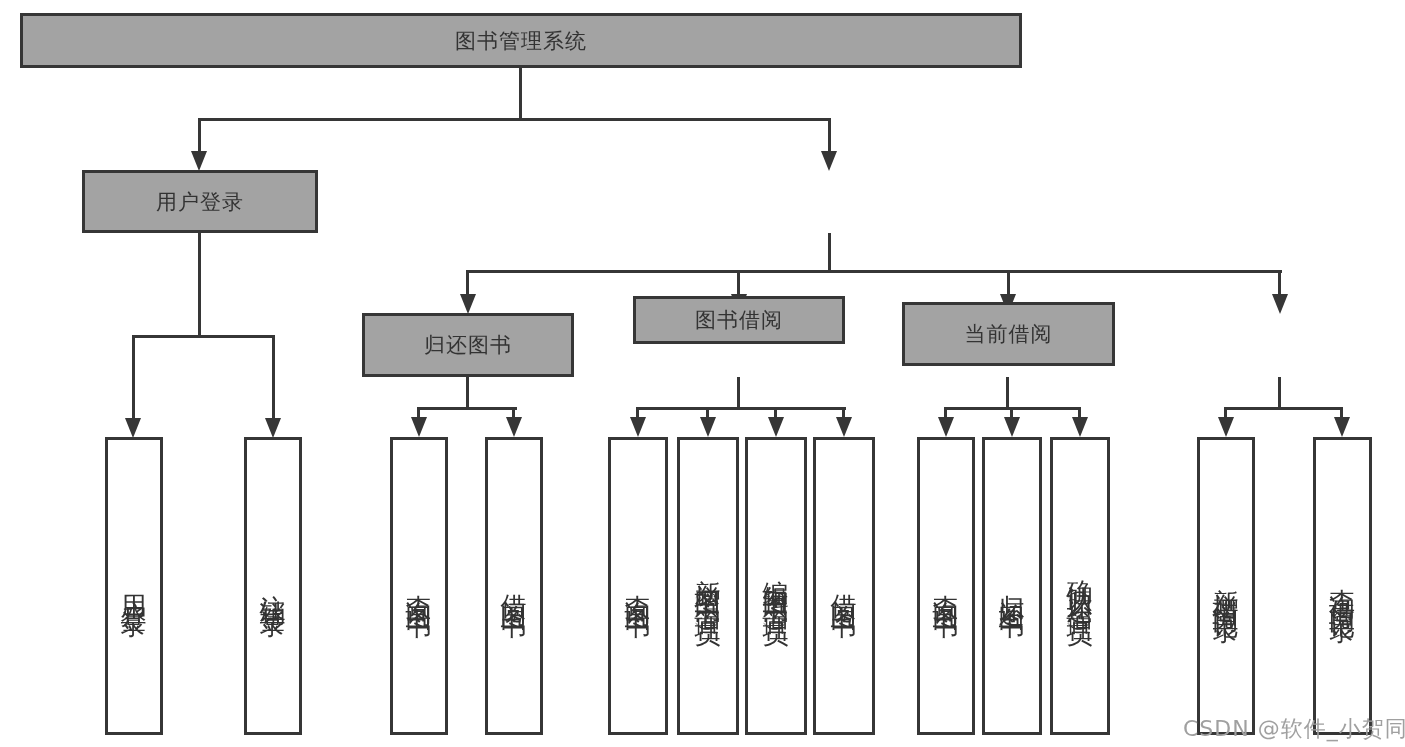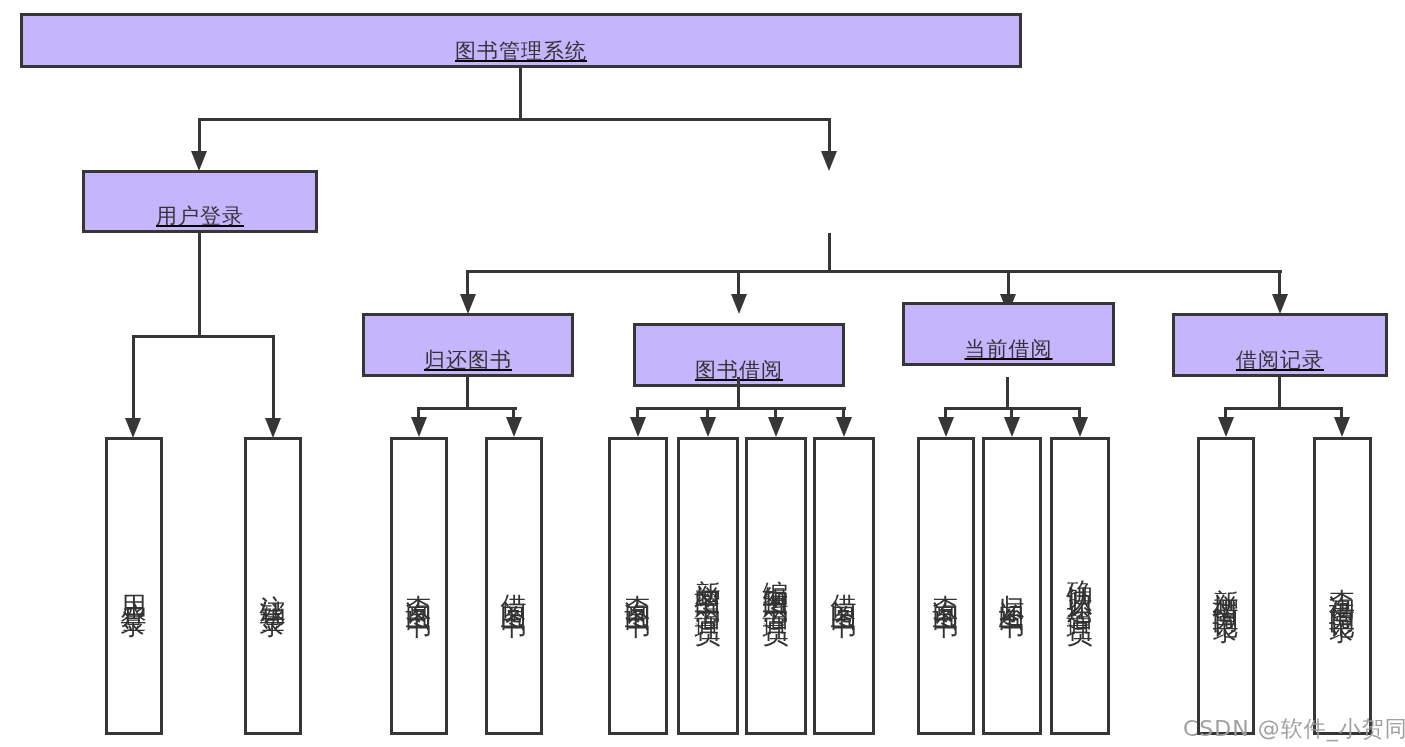--- a/index.html
+++ b/index.html
@@ -3,22 +3,22 @@
 <meta charset="utf-8">
 <style>
   html,body { margin:0; padding:0; background:#fff; }
   #canvas {
     position:relative; width:1405px; height:747px;
     background:var(--bg,#ffffff); overflow:hidden;
     font-family:"DejaVu Sans","Liberation Sans",sans-serif;
   }
   .hbox {
     position:absolute; box-sizing:border-box;
-    border:3px solid var(--line,#363636); background:#c4b5fd;
-    display:flex; align-items:flex-end; justify-content:center;text-decoration:underline;
+    border:3px solid var(--line,#363636); background:#a3a3a3;
+    display:flex; align-items:center; justify-content:center;
   }
   .hbox .txt { font-size:21px; color:var(--text,#333333); letter-spacing:1px; white-space:nowrap; }
   .vbox {
     position:absolute; box-sizing:border-box; top:437px; height:298px;
     border:3px solid var(--line,#363636); background:#fff;
     display:flex; align-items:center; justify-content:center;
   }
   .vbox .txt {
     writing-mode:vertical-rl; text-orientation:mixed;
     font-size:26px; letter-spacing:6px; line-height:1;
@@ -70,28 +70,25 @@
   <div class="vl" style="left:737px;top:270px;height:26px"></div>
   <div class="ah" style="left:731px;top:294px"></div>
   <div class="vl" style="left:1007px;top:270px;height:26px"></div>
   <div class="ah" style="left:1000px;top:294px"></div>
   <div class="vl" style="left:1278px;top:270px;height:26px"></div>
   <div class="ah" style="left:1272px;top:294px"></div>
 
   <div class="hbox" style="left:362px;top:313px;width:212px;height:64px">
     <span class="txt">归还图书</span>
   </div>
-  <div class="hbox" style="left:633px;top:323px;width:212px;height:64px">
+  <div class="hbox" style="left:633px;top:296px;width:212px;height:48px">
     <span class="txt">图书借阅</span>
   </div>
   <div class="hbox" style="left:902px;top:302px;width:213px;height:64px">
     <span class="txt">当前借阅</span>
-  </div>
-  <div class="hbox" style="left:1172px;top:313px;width:216px;height:64px">
-    <span class="txt">借阅记录</span>
   </div>
 
   <div class="vl" style="left:466px;top:377px;height:30px"></div>
   <div class="hl" style="left:417px;top:407px;width:100px"></div>
   <div class="vl" style="left:417px;top:407px;height:13px"></div>
   <div class="ah" style="left:411px;top:417px"></div>
   <div class="vl" style="left:512px;top:407px;height:13px"></div>
   <div class="ah" style="left:506px;top:417px"></div>
 
   <div class="vl" style="left:737px;top:377px;height:30px"></div>

